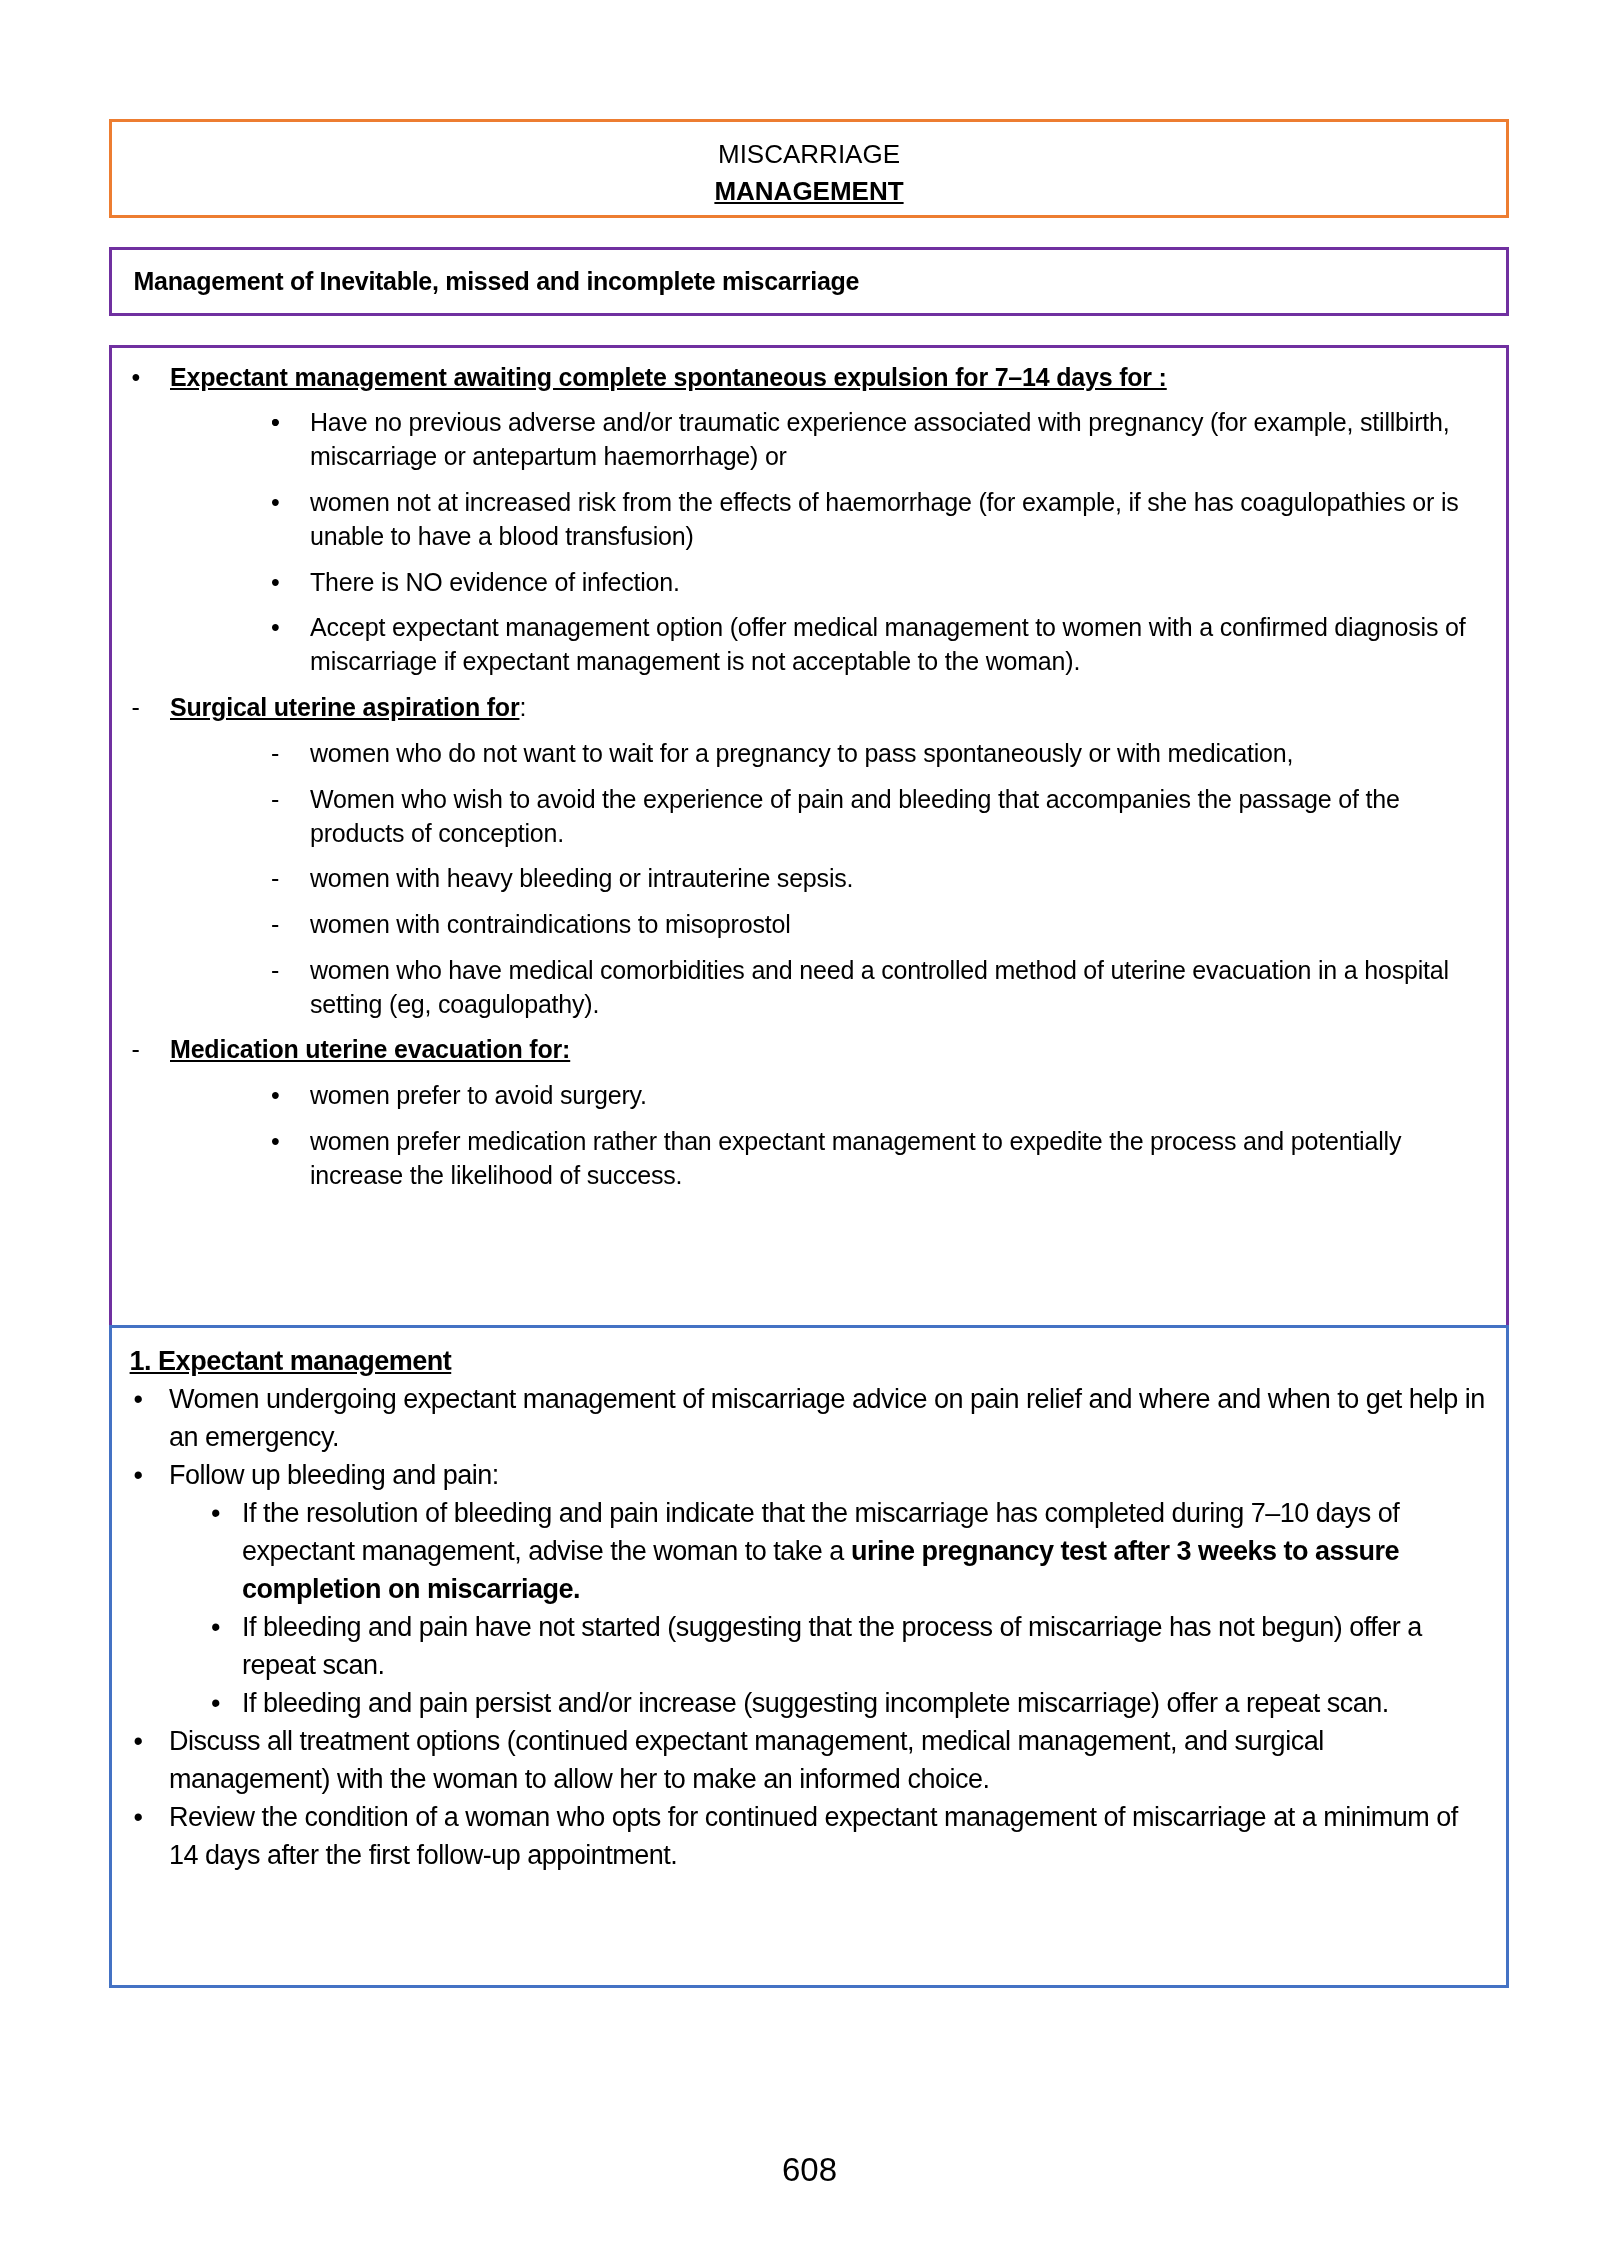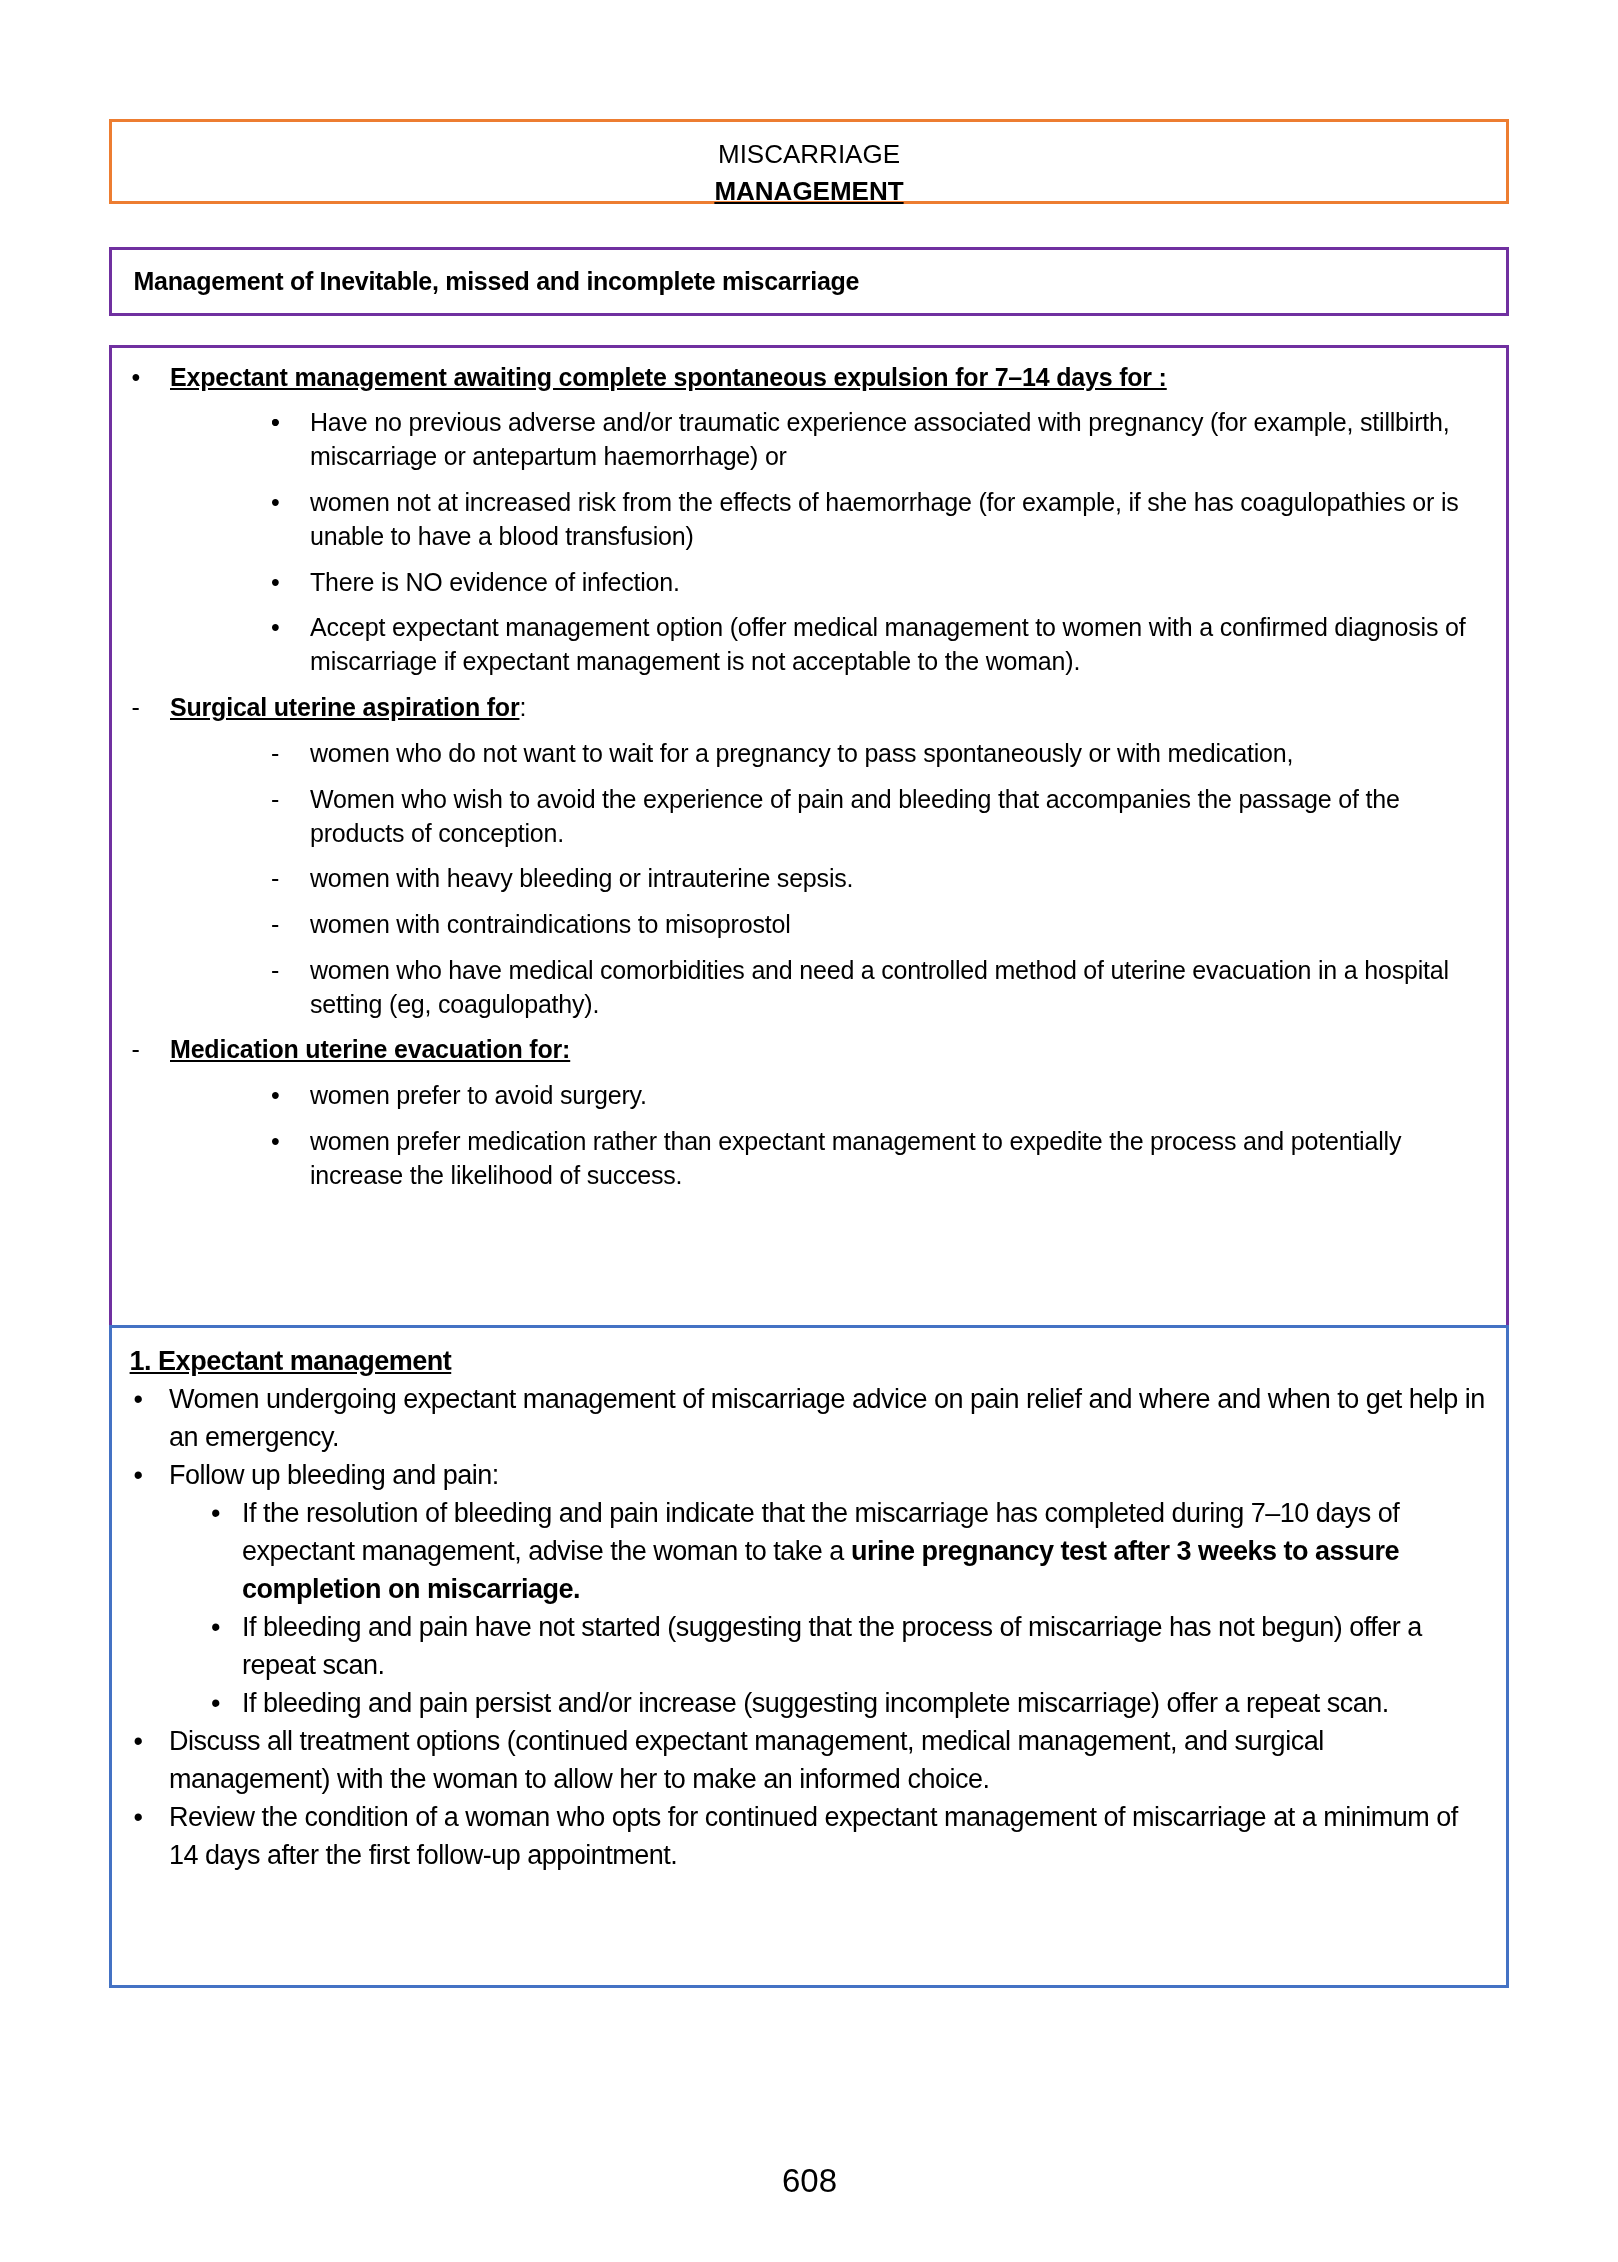--- a/index.html
+++ b/index.html
@@ -1,19 +1,19 @@
 <!DOCTYPE html>
 <html><head>
 <meta charset="utf-8">
 <style>
   html, body { margin: 0; padding: 0; background: #ffffff; }
   body { width: 1619px; height: 2263px; position: relative; overflow: hidden;
          font-family: "Liberation Sans", "DejaVu Sans", sans-serif; color: #000; }
   .box { position: absolute; left: 109px; width: 1400px; box-sizing: border-box; background: #fff; }
-  .title-box { top: 119px; height: 85px; border: 3.9px solid #ED7D31; text-align: center; }
+  .title-box { top: 119px; height: 99px; border: 3.9px solid #ED7D31; text-align: center; }
   .title-line1 { font-size: 26px; margin-top: 13.7px; line-height: 37px; }
   .title-line2 { font-size: 26px; font-weight: bold; text-decoration: underline; line-height: 37px; }
   .heading-box { top: 247px; height: 69px; border: 3.9px solid #7030A0; padding-left: 32px; }
   .heading-text { position: absolute; left: 21.5px; top: 16.6px; font-size: 25px; font-weight: bold; white-space: nowrap; letter-spacing: -0.3px; }
   .main-box { top: 345px; height: 1028px; border: 3.9px solid #7030A0; }
   .blue-box { top: 1325px; height: 663px; border: 3.9px solid #4472C4; }
   .main-content { position: absolute; left: 0; top: 11.7px; right: 0; font-size: 25px; letter-spacing: -0.2px; }
   .main-content .l1 { position: relative; padding-left: 58px; line-height: 34px; margin-bottom: 11.7px; }
   .main-content .l1 > .marker { position: absolute; left: 19.5px; top: 0; width: 19.5px; text-align: left; }
   .main-content .l2 { position: relative; padding-left: 140px; padding-right: 11.7px; line-height: 34px; margin-top: 11.7px; }
@@ -21,21 +21,21 @@
   .u-bold { font-weight: bold; text-decoration: underline; }
 
   .blue-content { position: absolute; left: 0; top: 13.7px; right: 0; font-size: 27px; letter-spacing: -0.5px; line-height: 38px; }
   .blue-heading { padding-left: 17.6px; font-weight: bold; text-decoration: underline; }
   .blue-content .b1 { position: relative; padding-left: 57px; padding-right: 19.5px; }
   .blue-content .b1 > .marker { position: absolute; left: 21.5px; top: 0; }
   .blue-content .b2 { position: relative; padding-left: 130px; padding-right: 13.7px; }
   .blue-content .b2 > .marker { position: absolute; left: 99px; top: 0; }
   .bold { font-weight: bold; }
 
-  .page-number { position: absolute; left: 0; width: 1619px; top: 2151px; text-align: center; font-size: 33px; font-family: "Liberation Sans", sans-serif; margin-top: 11px; }
+  .page-number { position: absolute; left: 0; width: 1619px; top: 2151px; text-align: center; font-size: 33px; font-family: "Liberation Sans", sans-serif; }
 </style>
 </head>
 <body>
 
 <div class="box title-box">
   <div class="title-line1">MISCARRIAGE</div>
   <div class="title-line2">MANAGEMENT</div>
 </div>
 
 <div class="box heading-box">

